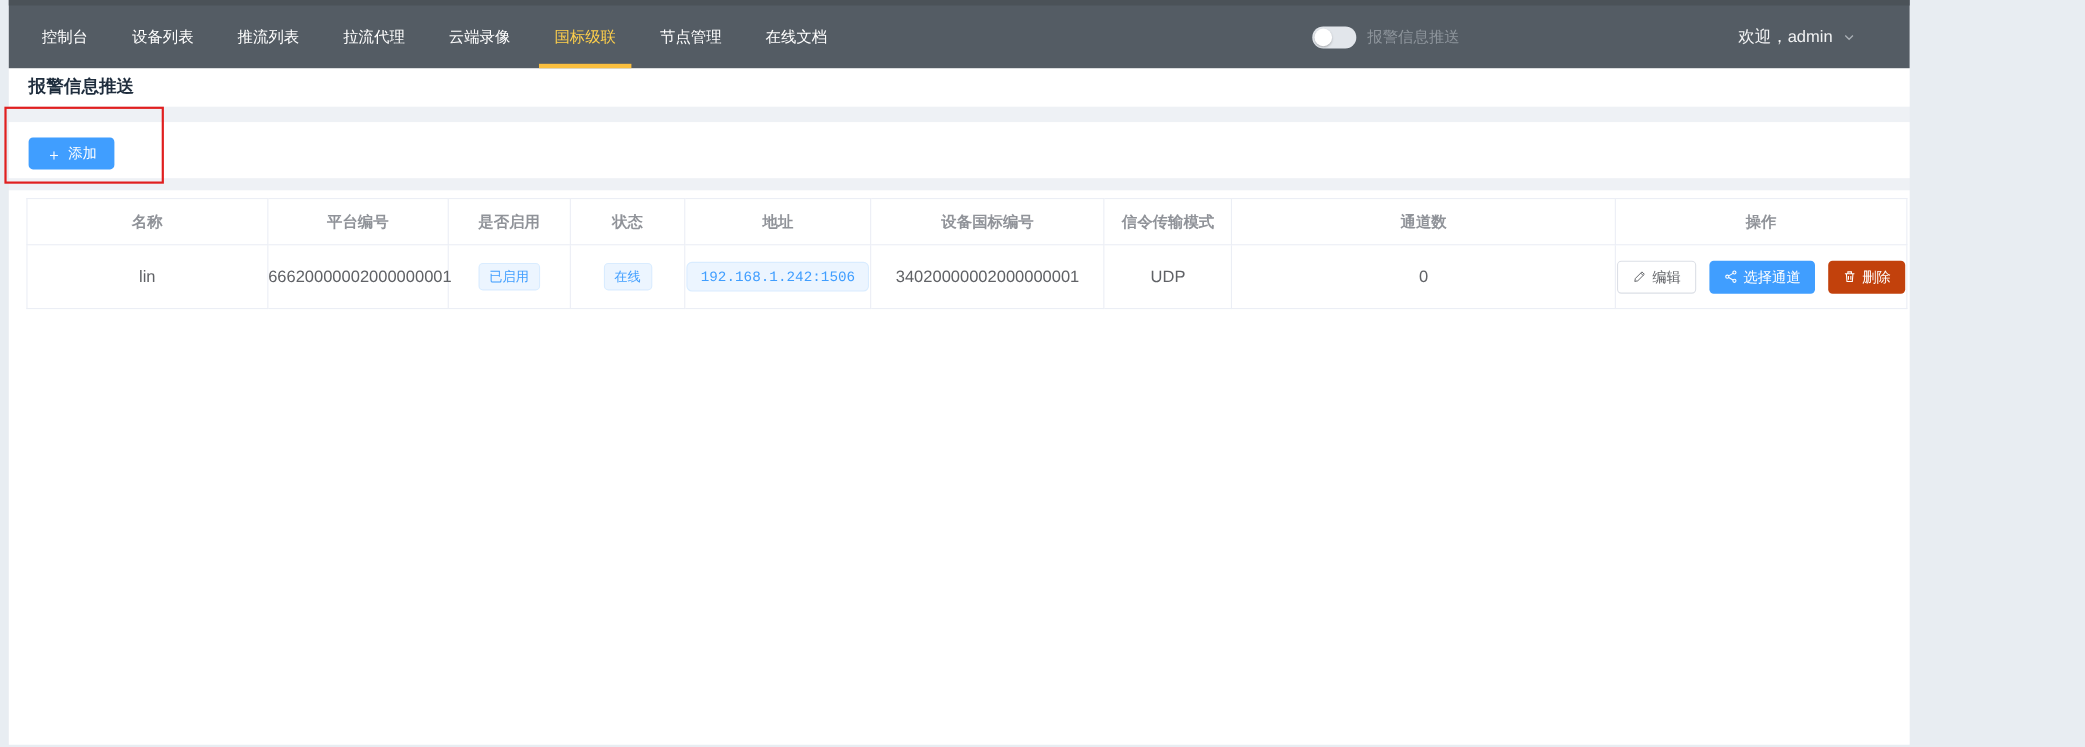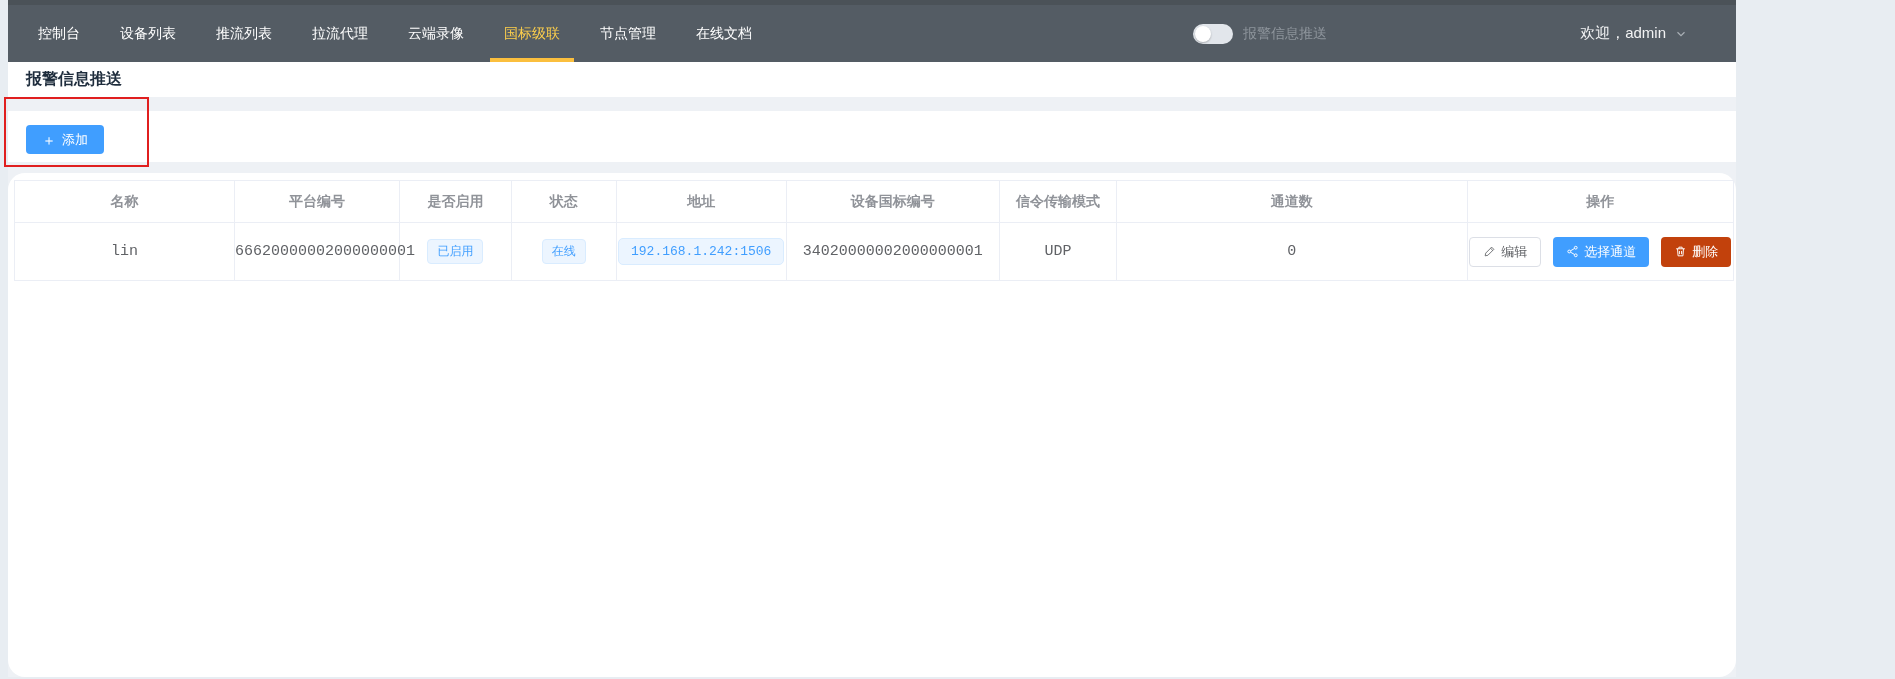--- a/index.html
+++ b/index.html
@@ -1,18 +1,18 @@
 <!DOCTYPE html>
 <html><head>
 <meta charset="utf-8">
 <style>
   * { box-sizing: border-box; margin: 0; padding: 0; }
   html,body { width:1895px; height:679px; overflow:hidden;
     font-family:"Liberation Sans","DejaVu Sans",sans-serif; background:#e8edf2; }
-  .serif { font-family:Liberation Mono, monospace; }
+  .serif { font-family:Liberation Sans, sans-serif; }
 
   .content { position:absolute; left:8px; top:0; width:1728px; height:677px;
     display:flex; flex-direction:column; background:#eef1f5; }
 
   
   .nav { height:62px; background:#545c64; border-top:5px solid #4b5258;
     display:flex; align-items:stretch; padding-left:10px; position:relative; flex:none; }
   .nav-item { display:flex; align-items:center; padding:0 20px; color:#fff;
     font-size:14px; cursor:pointer; position:relative; }
   .nav-item.active { color:#ffd04b; }
@@ -42,21 +42,21 @@
   .btn-add { display:inline-flex; align-items:center; gap:6px; background:#409eff;
     color:#fff; border:none; border-radius:4px; font-size:13px; padding:0 16px;
     height:29px; cursor:pointer; }
   .plus-glyph { font-size:14px; line-height:1; }
 
   
   .annotation-box { position:absolute; left:4px; top:97px; width:145px; height:70px;
     border:2px solid #e01f1f; pointer-events:none; z-index:50; }
 
   
-  .table-card { background:#fff; flex:1; padding:7px 2px 0 6px;border-radius:17px; }
+  .table-card { background:#fff; flex:1; padding:7px 2px 0 16px; }
   table { width:100%; border-collapse:collapse; border:1px solid #ebeef5;
     table-layout:fixed; }
   th, td { border:1px solid #ebeef5; text-align:center; vertical-align:middle; }
   th { height:42px; color:#909399; font-size:14px; font-weight:bold; background:#fff; }
   td { height:58px; color:#606266; font-size:15px; }
 
   .badge { display:inline-block; color:#409eff; background:#ecf5ff;
     border:1px solid #d9ecff; border-radius:4px; font-size:12px; padding:3px 9px; }
   .badge-addr { font-size:13px; padding:5px 12px; border-radius:5px;
     font-family:Liberation Mono, monospace; }

